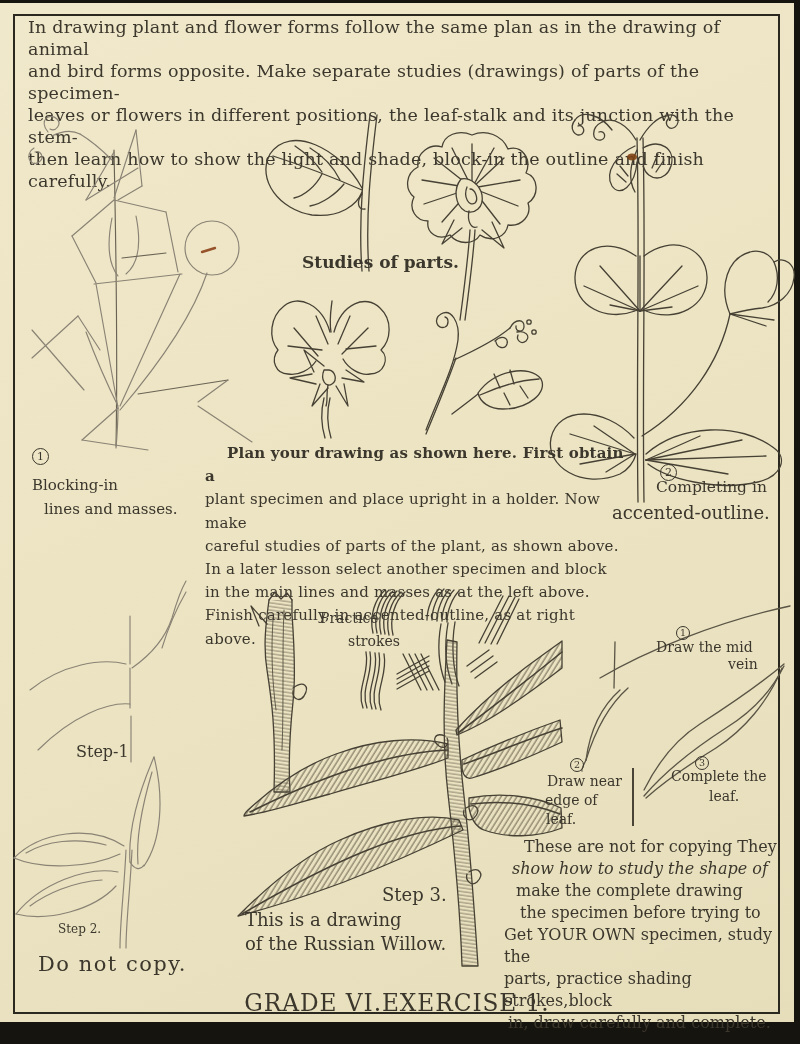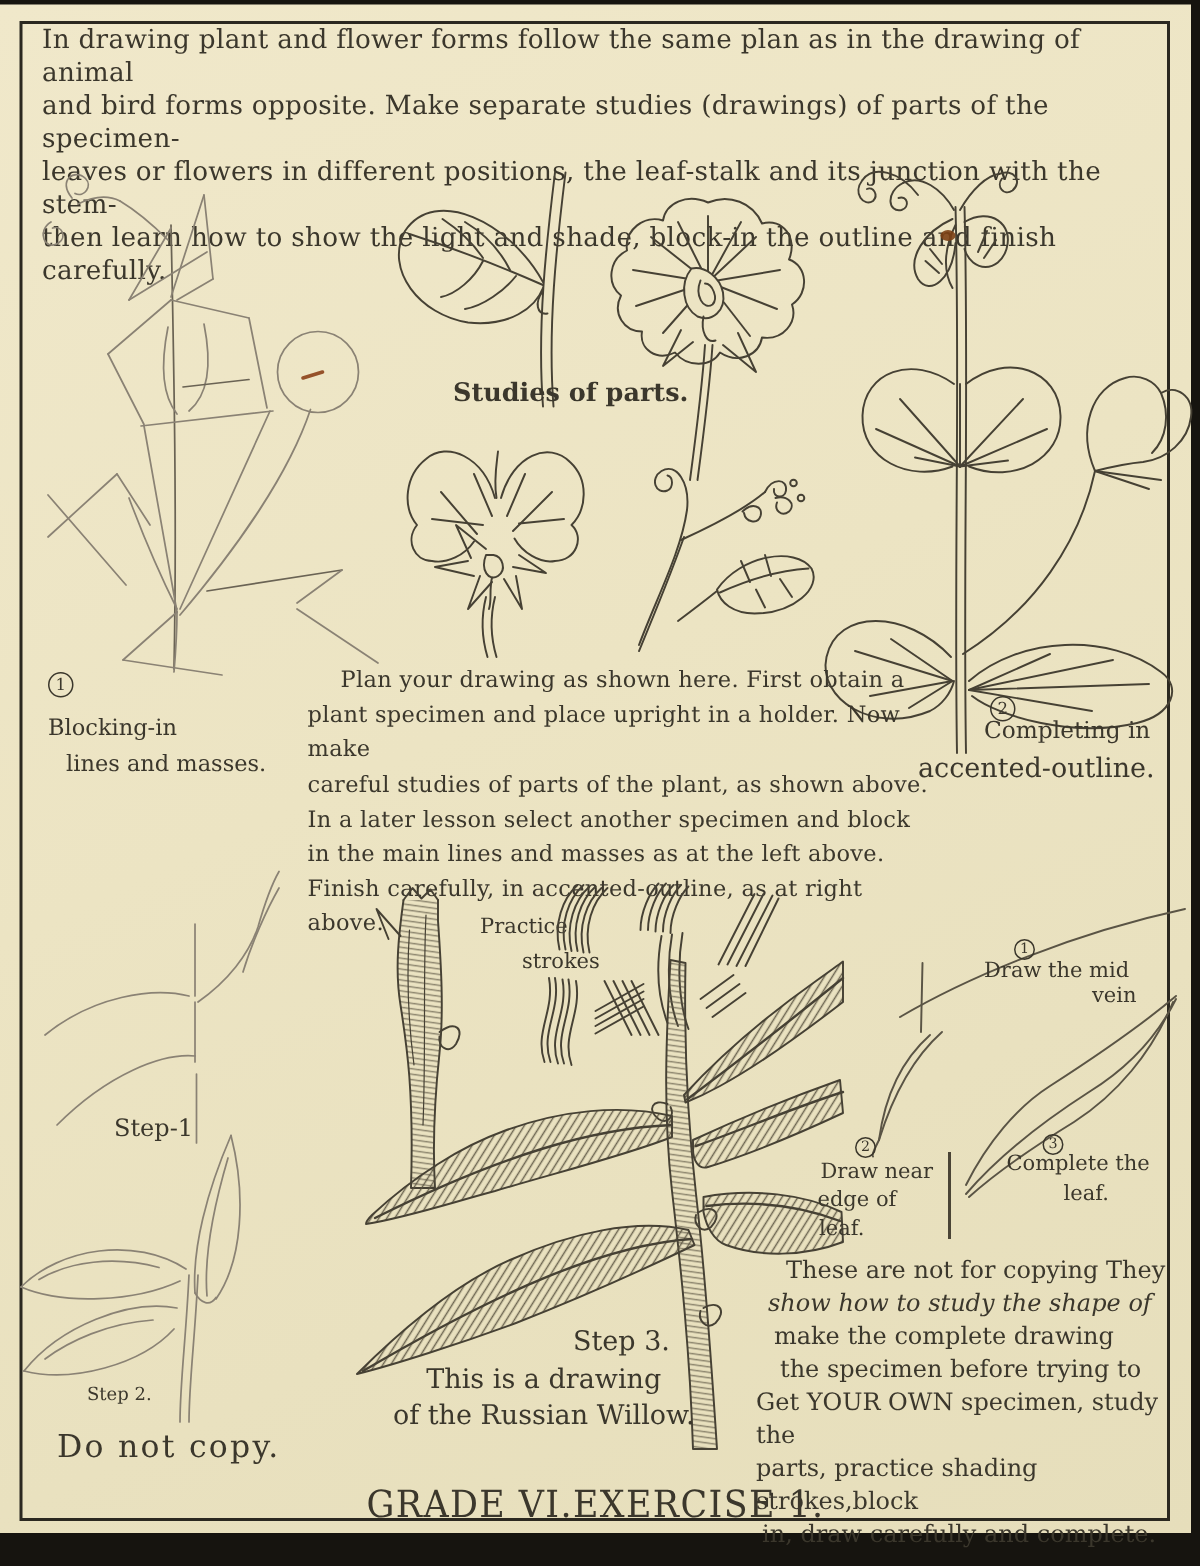--- a/index.html
+++ b/index.html
@@ -6,21 +6,21 @@
   .page { position:relative; width:800px; height:1044px; background:#16140f; overflow:hidden;
           font-family:"DejaVu Serif", serif; }
   .paper { position:absolute; left:0; top:3px; width:794px; height:1019px;
            background:linear-gradient(155deg,#f0e8ca 0%, #ece4c3 45%, #e6debb 100%); }
   .frame { position:absolute; left:13px; top:11px; width:763px; height:996px;
            border:2px solid #2b2820; }
   .hl { font-family:"DejaVu Serif", serif; color:#3b372c; }
   .abs { position:absolute; }
   .intro { left:28px; top:13px; width:748px; font-size:17.5px; line-height:22px; letter-spacing:0.2px; }
   .plan  { left:205px; top:439px; width:424px; font-size:15px; line-height:23.2px; letter-spacing:0.2px; }
-  .plan .line:first-child { text-indent:22px; }
+  .plan .line:first-child { text-indent:22px;font-weight:bold; }
   .advice { left:504px; top:833px; width:292px; font-size:16px; line-height:22px; }
   .advice .line:nth-child(1){ margin-left:20px; }
   .advice .line:nth-child(2){ margin-left:8px;font-style:italic; }
   .advice .line:nth-child(3){ margin-left:12px; }
   .advice .line:nth-child(4){ margin-left:16px; }
   .advice .line:nth-child(7){ margin-left:4px; }
   .lbl { position:absolute; font-family:"DejaVu Serif",serif; color:#3b372c; white-space:nowrap; }
   .cnum { position:absolute; width:17px; height:17px; border:1.4px solid #3b372c; border-radius:50%;
           font-size:11px; line-height:16px; text-align:center; color:#3b372c;
           font-family:"DejaVu Serif",serif; box-sizing:border-box; }
@@ -333,21 +333,21 @@
     <path d="M232,101 C268,74 304,46 336,20" style="stroke-width:1.6"></path>
     <path class="hatchfill" d="M236,128 C266,114 300,100 334,88 L336,110
              C306,124 272,138 246,146 C240,148 236,142 236,134 Z"></path>
     <path d="M238,132 C272,120 304,106 336,96" style="stroke-width:1.6"></path>
     <path class="hatchfill" d="M243,166 C276,160 310,164 335,176 L336,196
              C310,206 280,206 258,198 C250,195 245,186 243,176 Z"></path>
     <path d="M245,172 C278,168 308,172 334,182" style="stroke-width:1.6"></path>
   </svg>
 
   <div class="lbl" style="left:382px;top:881px;font-size:18px">Step 3.</div>
-  <div class="abs hl" style="left:245px;top:905px;width:235px;text-align:center;font-size:18px;line-height:24px">
+  <div class="abs hl" style="left:245px;top:905px;width:235px;font-size:18px;line-height:24px">
     <div>This is a drawing</div>
     <div>of the Russian Willow.</div>
   </div>
 
   <svg class="sk" style="left:596px;top:593px" width="198" height="90" viewBox="0 0 198 90">
     <path d="M4,82 C50,55 120,26 194,10" style="stroke:#5a5445"></path>
   </svg>
   <div class="cnum sm" style="left:676px;top:623px">1</div>
   <div class="lbl" style="left:656px;top:636px;font-size:14px">Draw the mid</div>
   <div class="lbl" style="left:728px;top:653px;font-size:14px">vein</div>

